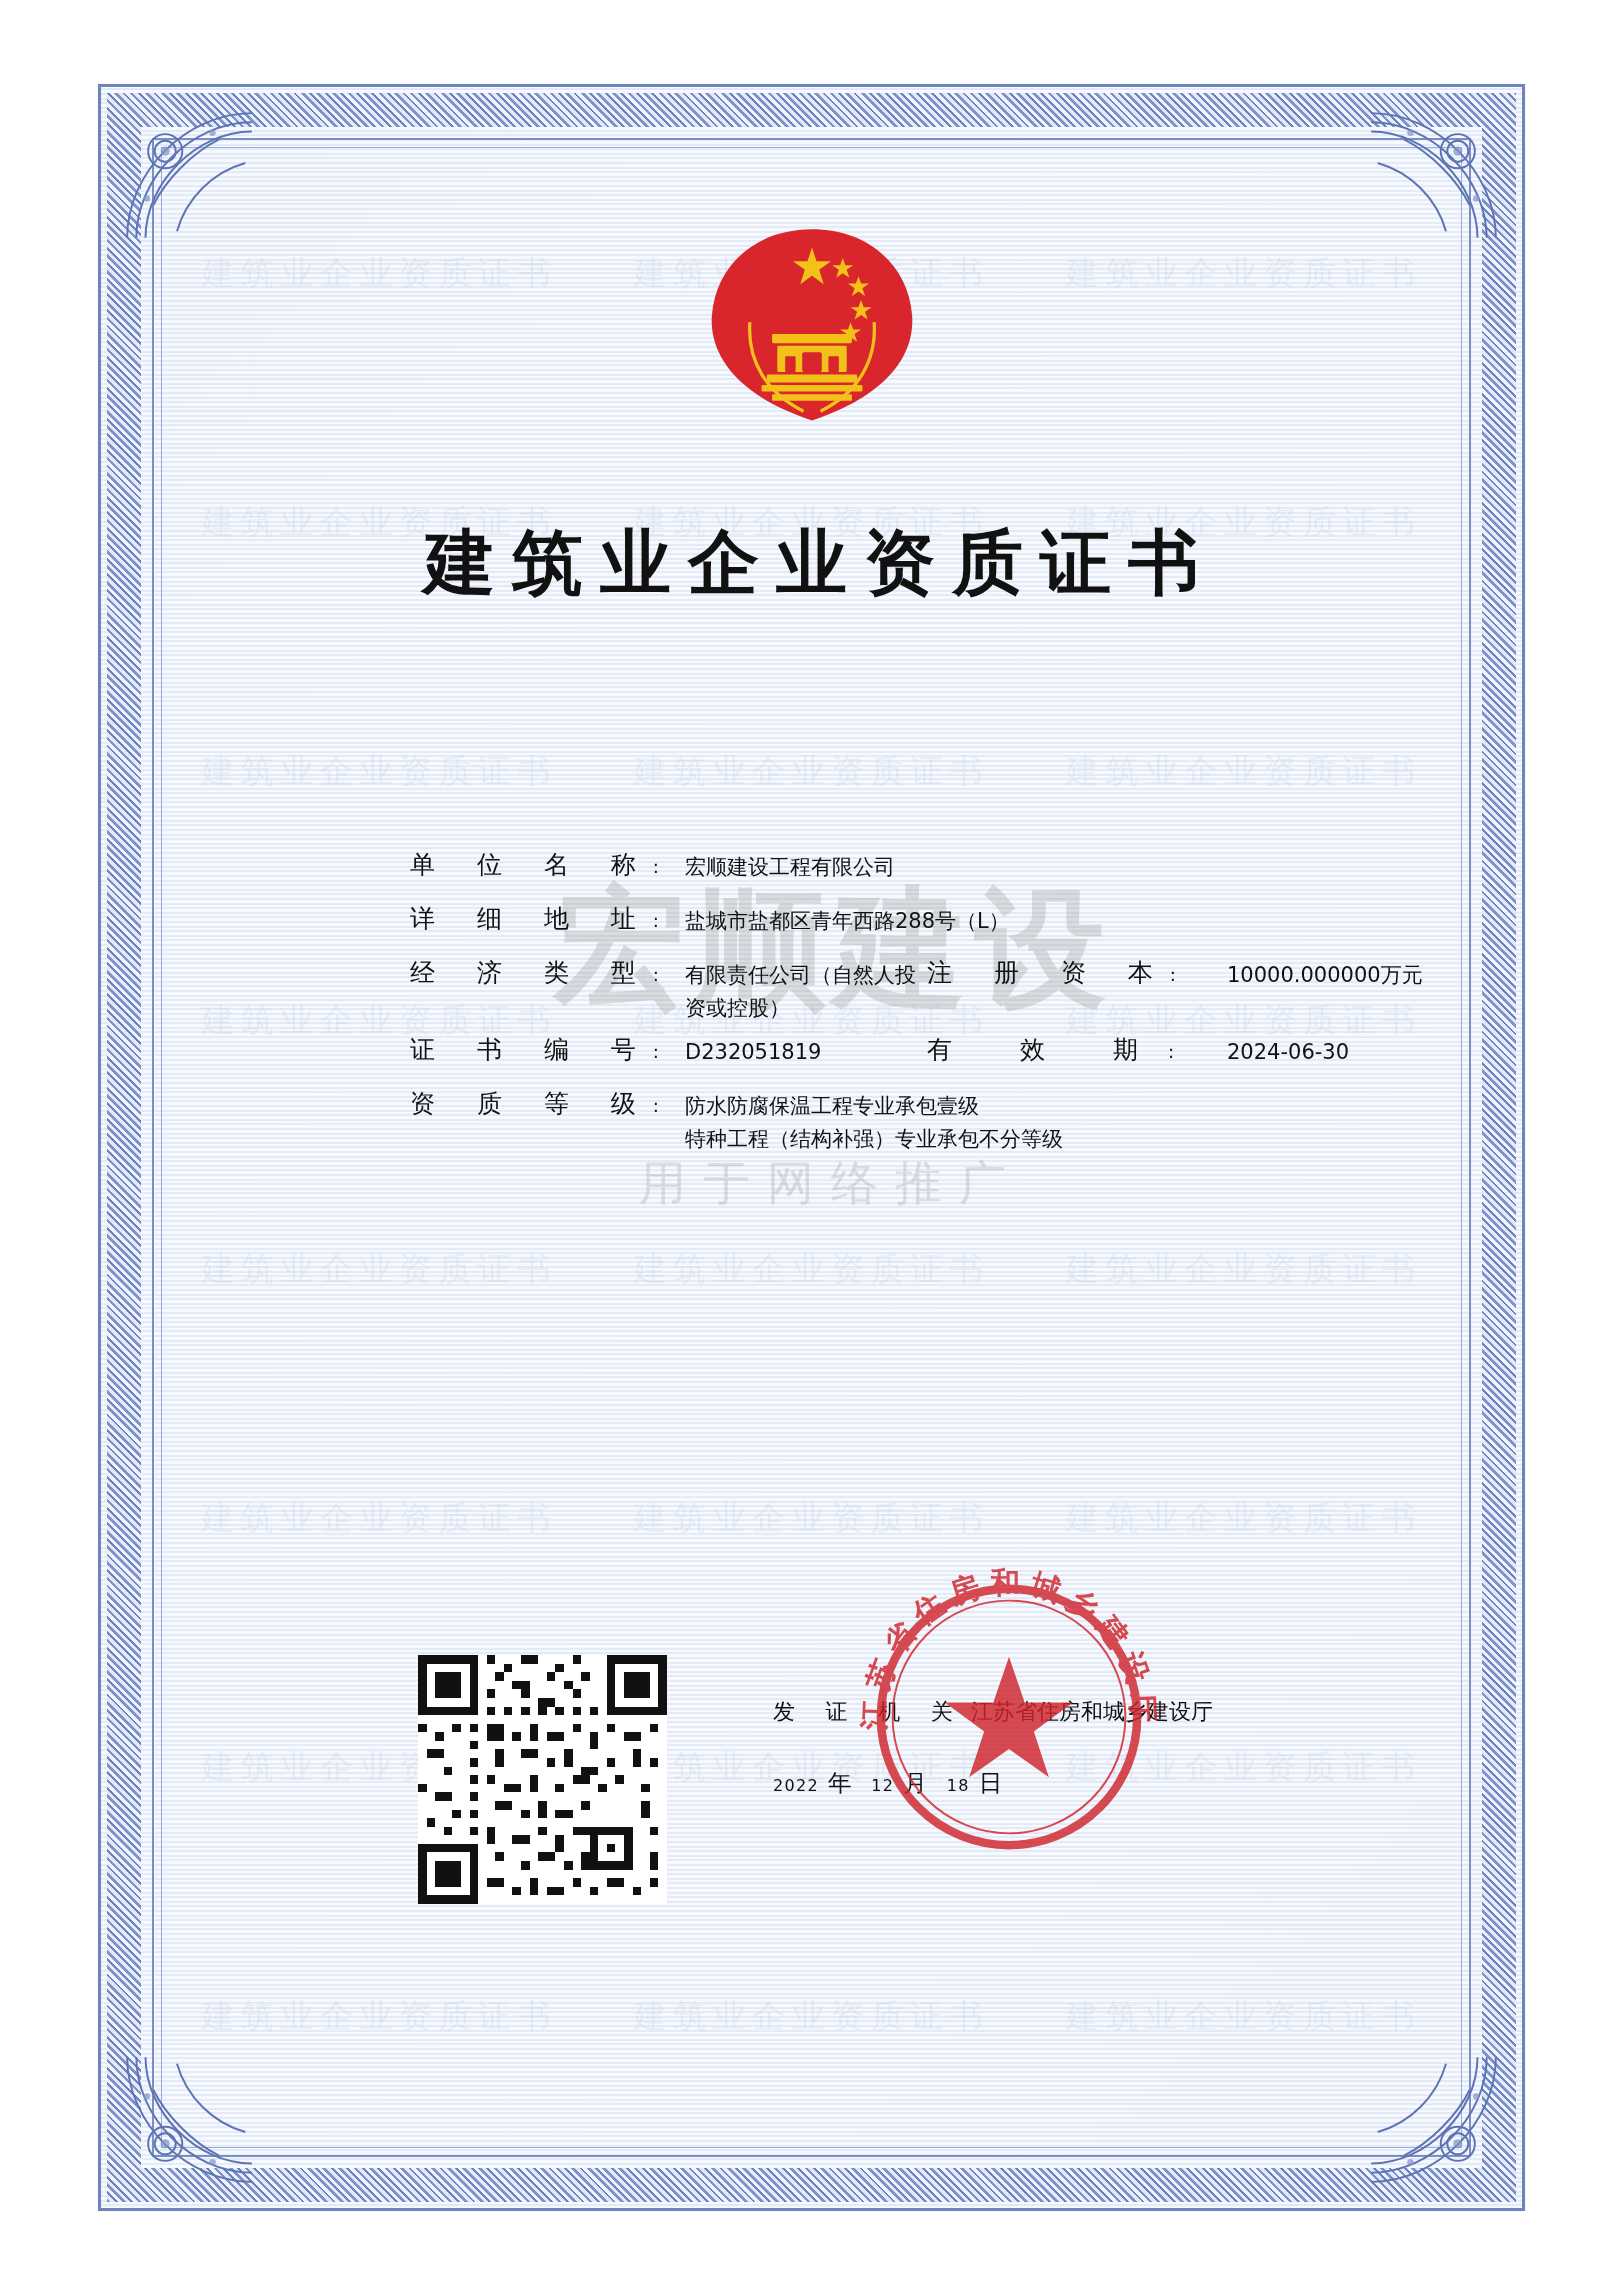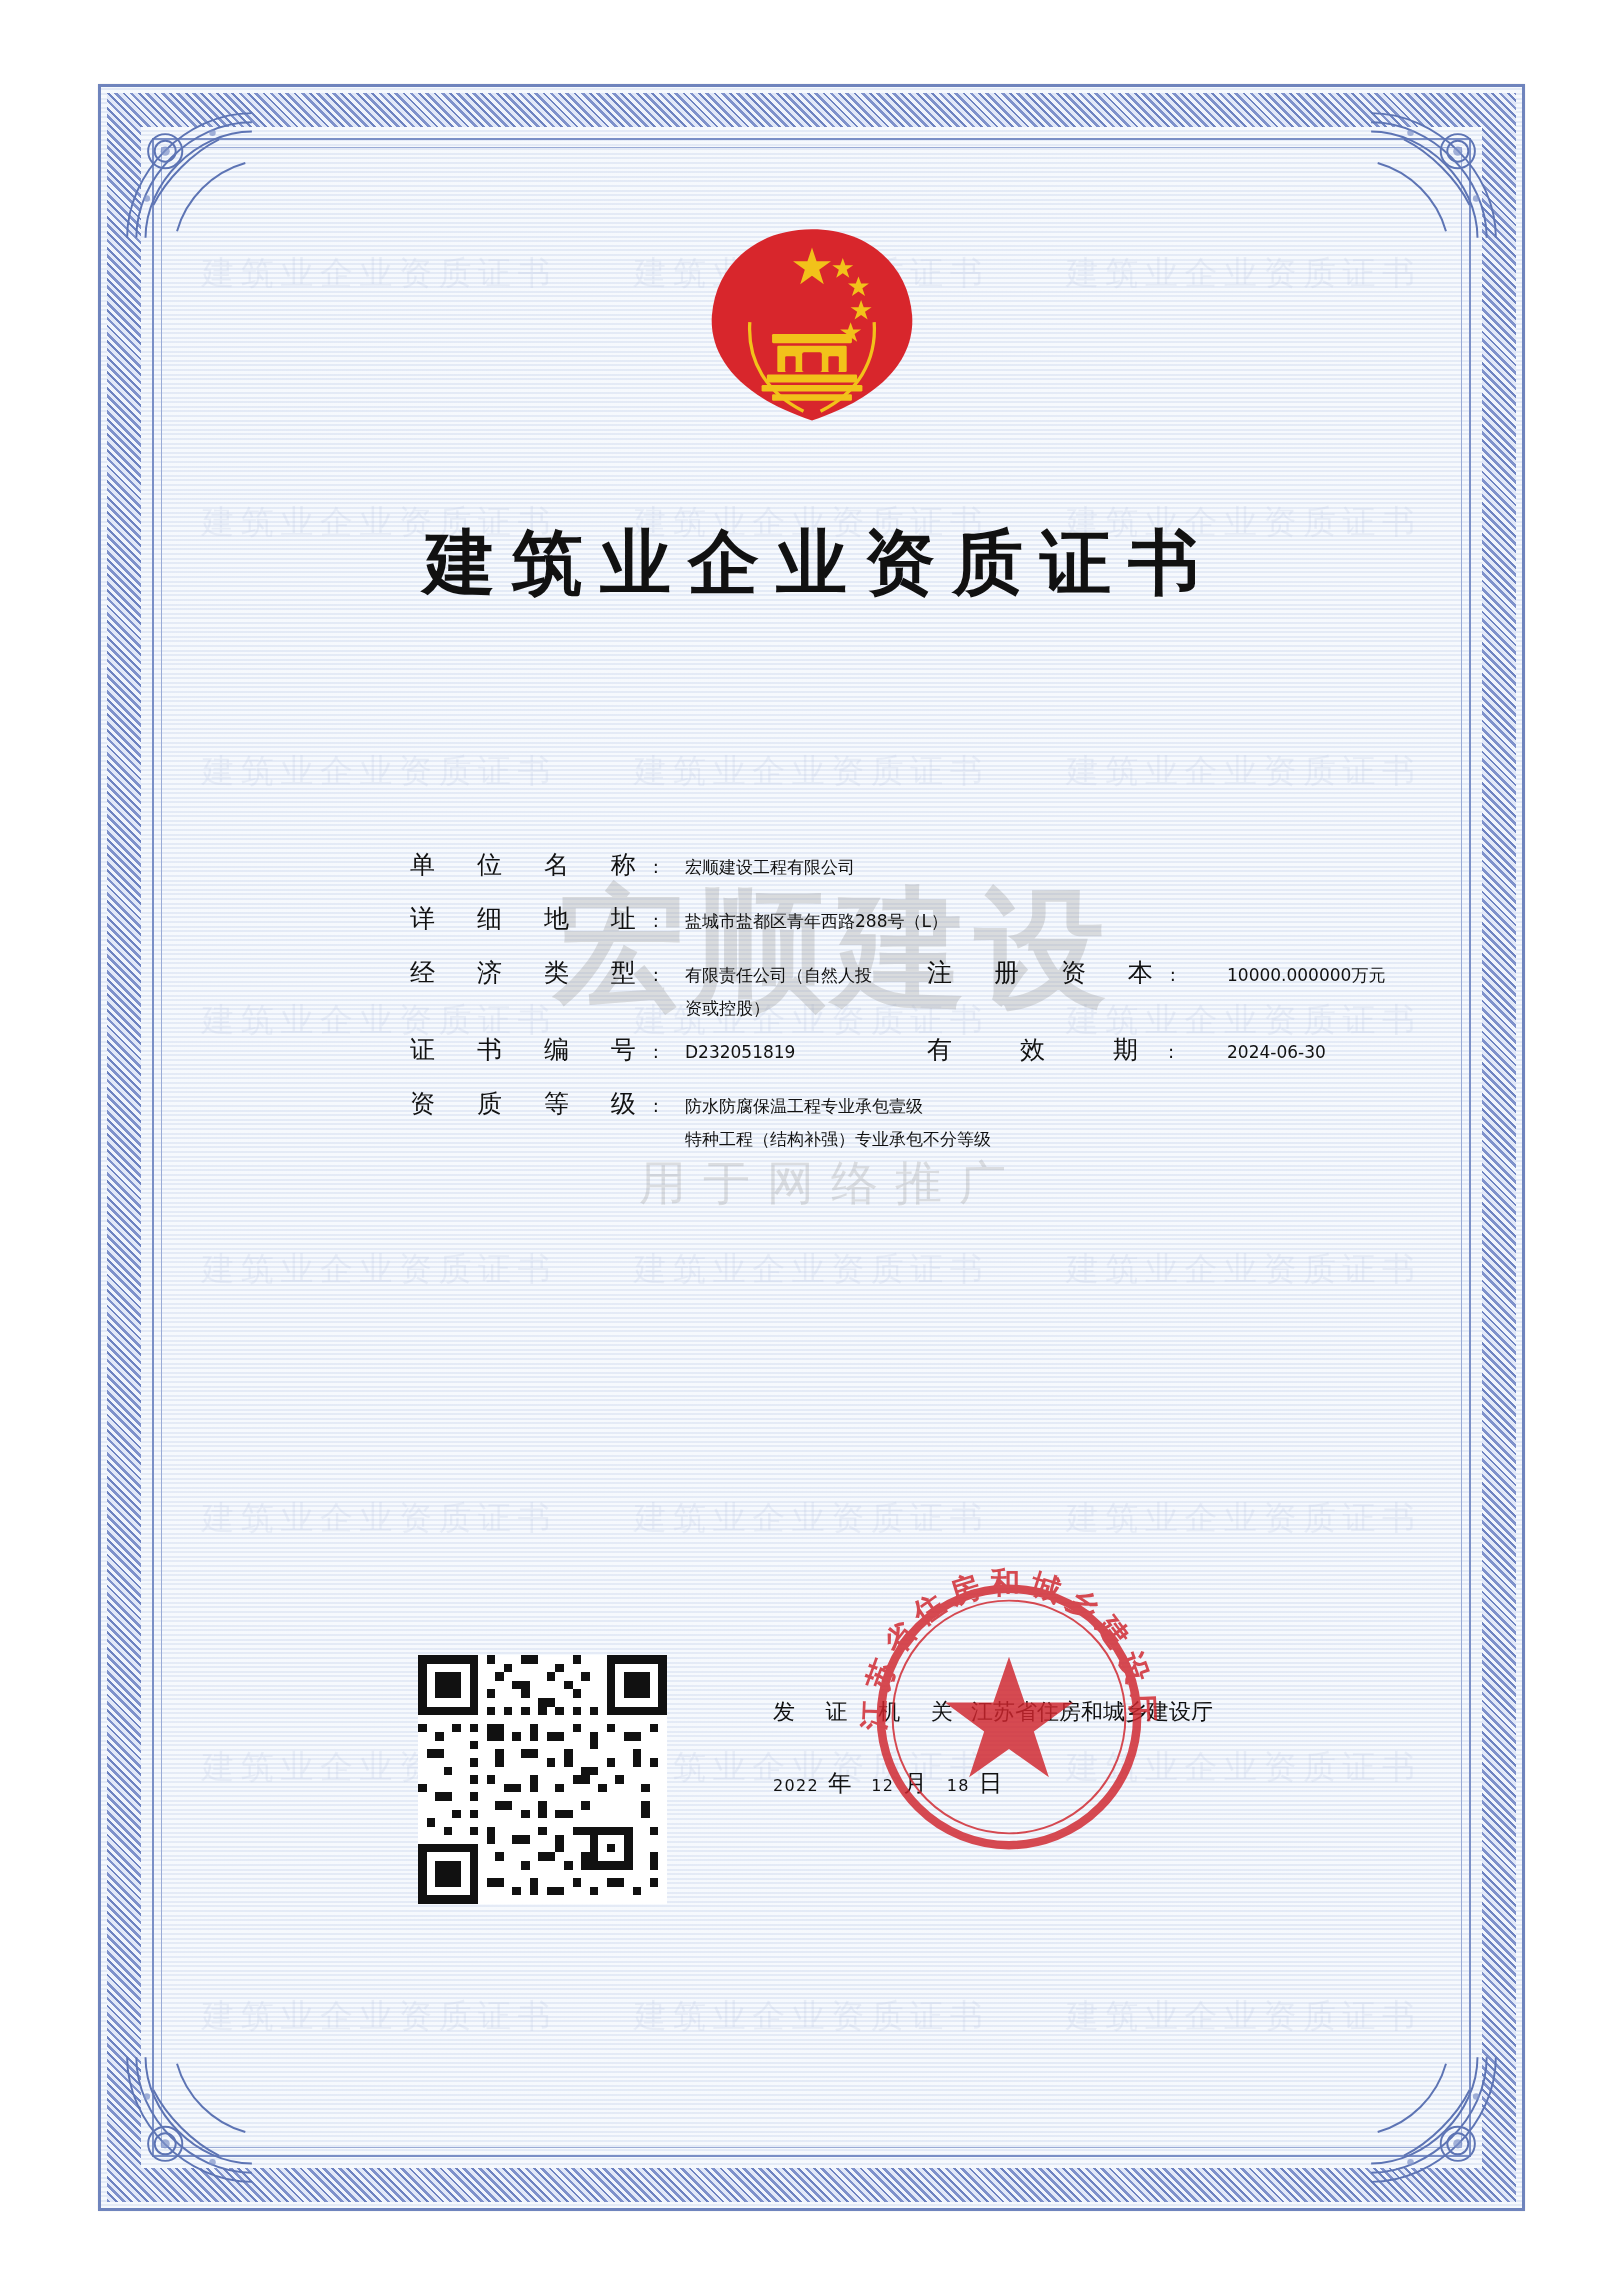--- a/index.html
+++ b/index.html
@@ -184,21 +184,21 @@
   }
   .lbl.spread4 { letter-spacing: 17px; }
   .lbl.spread-none { letter-spacing: 0px; }
   .colon {
     font-size: 18.3px;
     letter-spacing: 0;
   }
   .val {
     position: absolute;
     font-family: "DejaVu Sans", sans-serif;
-    font-size: 17px;
+    font-size: 21px;
     color: #111;
     line-height: 33px;
     white-space: pre-line;
   }
 
   
   .c1-lbl { left: 0; top: 5.2px; width: 275px; }
   .c1-val { left: 275px; top: 7.9px; }
   
   .c2-lbl { left: 517px; top: 5.2px; }

